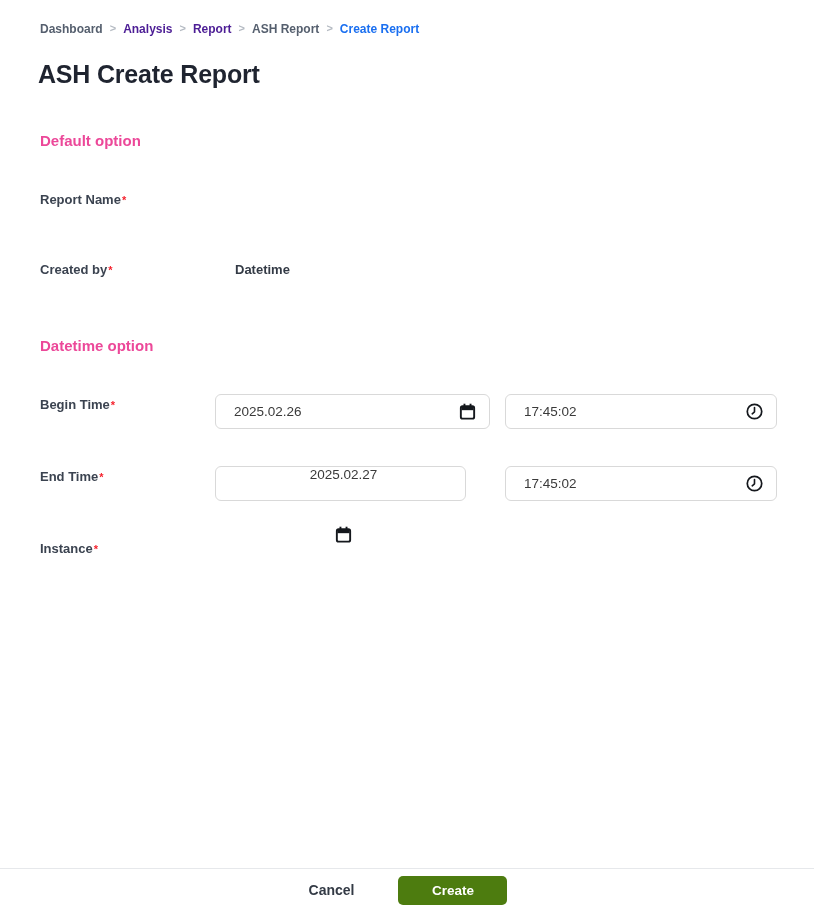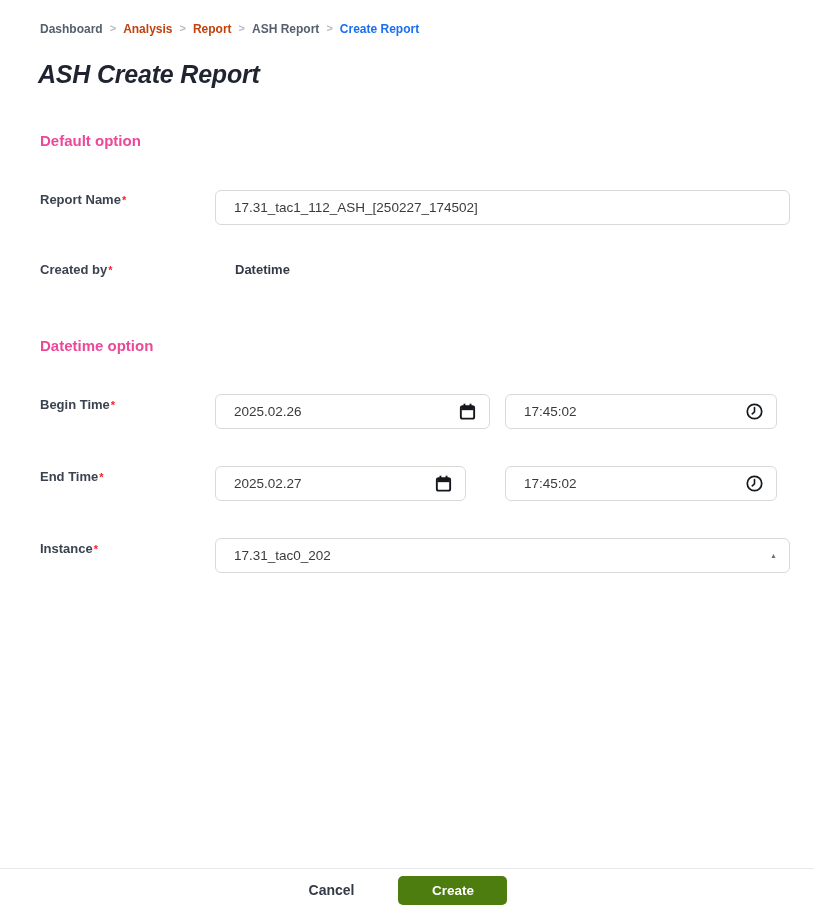--- a/index.html
+++ b/index.html
@@ -13,30 +13,29 @@
   }
   .page { position: relative; width: 814px; height: 911px; }
 
   
   .breadcrumb {
     position: absolute; top: 22px; left: 40px;
     display: flex; align-items: flex-start; gap: 7px;
     font-size: 12px; font-weight: 700;
   }
   .crumb-dark   { color: #555f6e; }
-  .crumb-muted  { color: #c2410c; }
+  .crumb-muted  { color: #4c1d95; }
   .crumb-active { color: #1a6ff0; }
   .crumb-sep    { color: #b4bac2; font-weight: 700; font-size: 11px; }
 
   
   .page-title {
     position: absolute; top: 60px; left: 38px;
     font-size: 25px; font-weight: 800; color: #1f2430;
     letter-spacing: -0.2px;
-    font-style: italic;
   }
 
   
   .section-title {
     position: absolute; left: 40px;
     font-size: 15px; font-weight: 700; color: #ec4899;
   }
   .section-default  { top: 132px; }
   .section-datetime { top: 337px; }
 
@@ -128,21 +127,20 @@
     <span class="crumb-active">Create Report</span>
   </nav>
 
   <h1 class="page-title">ASH Create Report</h1>
 
   <div class="section-title section-default">Default option</div>
 
   <div class="field-label" style="top:190px;">
     <span>Report Name</span><span class="required">*</span>
   </div>
-  <input class="text-input" style="top: 190px; left: 215px; width: 575px;" value="17.31_tac1_112_ASH_[250227_174502]">
 
   <div class="field-label" style="top:260px;">
     <span>Created by</span><span class="required">*</span>
   </div>
   <div class="static-value" style="top:260px;padding-left:20px;">Datetime</div>
 
   <div class="section-title section-datetime">Datetime option</div>
 
   <div class="field-label" style="top:395px;">
     <span>Begin Time</span><span class="required">*</span>
@@ -164,21 +162,21 @@
       <svg width="19" height="19" viewBox="0 0 20 20">
         <circle cx="10" cy="10" r="7.6" fill="none" stroke="#15181d" stroke-width="1.8"></circle>
         <path d="M10 5.8 V10.3 L7.6 12.4" fill="none" stroke="#15181d" stroke-width="1.7" stroke-linecap="round" stroke-linejoin="round"></path>
       </svg>
     </span>
   </div>
 
   <div class="field-label" style="top:467px;">
     <span>End Time</span><span class="required">*</span>
   </div>
-  <div class="input-wrap" style="top:466px; left:215px; width:251px;">
+  <div class="input-wrap" style="top:466px; left:215px; width:251px;flex-direction:column;">
     <span class="val">2025.02.27</span>
     <span class="icon-btn">
       <svg width="19" height="19" viewBox="0 0 20 20">
         <rect x="3" y="4.5" width="14" height="13" rx="1.8" fill="none" stroke="#15181d" stroke-width="2"></rect>
         <rect x="3.6" y="5" width="12.8" height="3.6" fill="#15181d"></rect>
         <line x1="6.8" y1="1.8" x2="6.8" y2="4.6" stroke="#15181d" stroke-width="2"></line>
         <line x1="13.2" y1="1.8" x2="13.2" y2="4.6" stroke="#15181d" stroke-width="2"></line>
       </svg>
     </span>
   </div>
@@ -188,23 +186,19 @@
       <svg width="19" height="19" viewBox="0 0 20 20">
         <circle cx="10" cy="10" r="7.6" fill="none" stroke="#15181d" stroke-width="1.8"></circle>
         <path d="M10 5.8 V10.3 L7.6 12.4" fill="none" stroke="#15181d" stroke-width="1.7" stroke-linecap="round" stroke-linejoin="round"></path>
       </svg>
     </span>
   </div>
 
   <div class="field-label" style="top:539px;">
     <span>Instance</span><span class="required">*</span>
   </div>
-  <div class="input-wrap" style="top:538px; left:215px; width:575px;">
-    <span class="val">17.31_tac0_202</span>
-    <span class="caret-up">▲</span>
-  </div>
 
   <div class="footer">
     <button class="btn-cancel">Cancel</button>
     <button class="btn-create">Create</button>
   </div>
 
 </div>
 
 </body></html>

